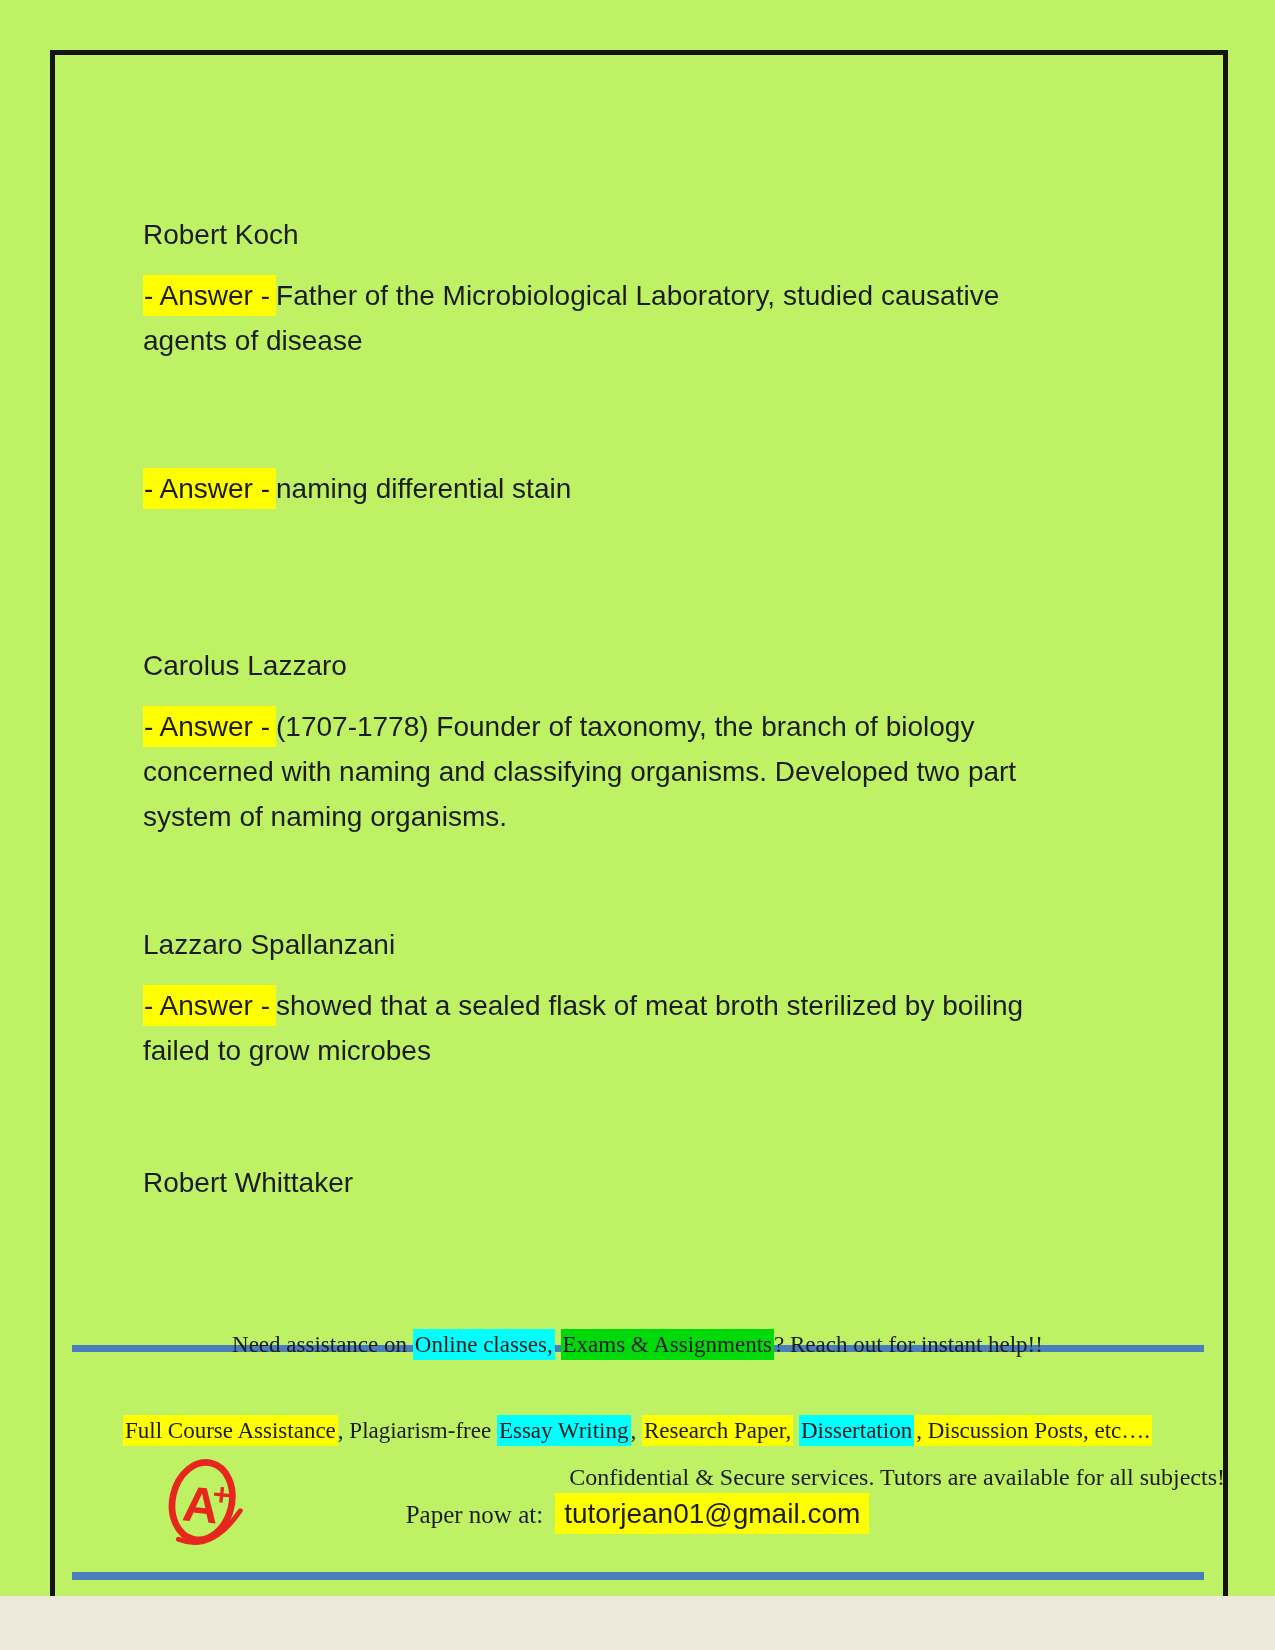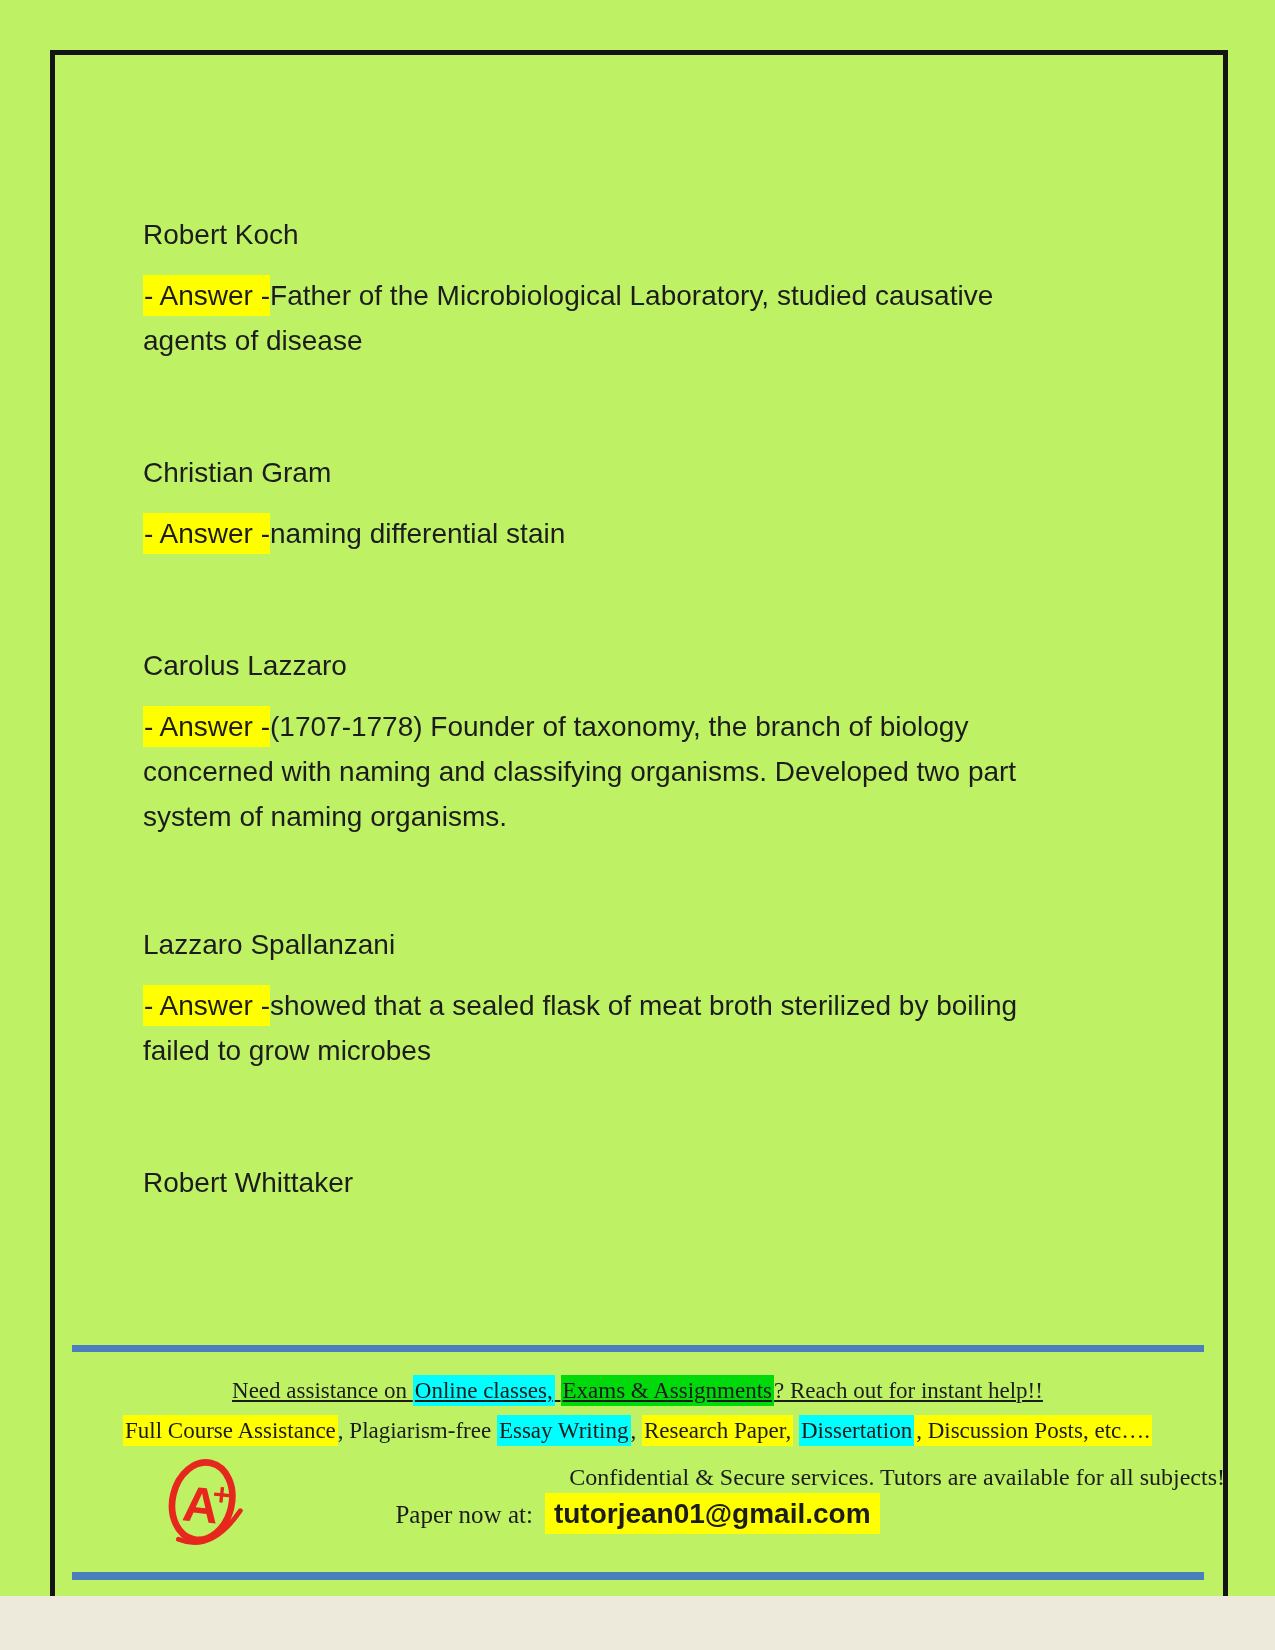--- a/index.html
+++ b/index.html
@@ -11,59 +11,58 @@
   }
   .frame {
     position:absolute; left:50px; top:50px; width:1178px; height:1552px;
     border:5px solid #141414; box-sizing:border-box;
   }
   .qa { position:absolute; left:143px; width:1062px; }
   .term { font-size:28px; line-height:45px; }
   .answer {
     margin:16px 0 0 0; font-size:28px; line-height:45px; white-space:pre-wrap;
   }
-  .answer-label { padding:5px 0 5px 1px; }
+  .answer-label { padding:5px 6px 5px 1px; }
   .divider { position:absolute; left:72px; width:1132px; }
   .divider-top { top:1345px; height:7px; }
   .divider-bottom { top:1572px; height:8px; }
   .promo {
     position:absolute; left:50px; width:1175px; margin:0; text-align:center;
     font-family:"Liberation Serif", serif; font-size:23px; white-space:nowrap;
   }
-  .promo-1 { top:1378px;text-decoration:underline; }
+  .promo-1 { top:1332px; }
   .promo-2 { top:1402px;margin-top:16px; }
   .promo .hl { padding:3px 2px; }
   .confidential {
     position:absolute; left:50px; top:1464px; width:1175px; margin:0;
     text-align:right; font-family:"Liberation Serif", serif; font-size:24px;
   }
   .email-line {
     position:absolute; left:50px; top:1498px; width:1175px; margin:0;
     text-align:center; font-family:"Liberation Serif", serif; font-size:25px;
   }
   .email-address {
-    font-family:"Liberation Sans", sans-serif; font-weight:bold; font-size:28px;
+    font-family:"Liberation Sans", sans-serif; font-weight:normal; font-size:28px;
     padding:5px 9px; margin-left:12px;
   }
   .logo { position:absolute; left:164px; top:1456px; width:84px; height:96px; }
 </style>
 </head>
 <body>
 
 <div class="page">
   <div class="frame"></div>
 
   <section class="qa" style="top:212px">
     <div class="term">Robert Koch</div>
     <p class="answer"><span class="answer-label" style="background-color: rgb(255, 255, 0);">- Answer -</span><span>Father of the Microbiological Laboratory, studied causative
 agents of disease</span></p>
   </section>
 
   <section class="qa" style="top:450px">
-    <div class="term">Christian Gram</div>
     <p class="answer"><span class="answer-label" style="background-color: rgb(255, 255, 0);">- Answer -</span><span>naming differential stain</span></p>
   </section>
 
   <section class="qa" style="top:643px">
     <div class="term">Carolus Lazzaro</div>
     <p class="answer"><span class="answer-label" style="background-color: rgb(255, 255, 0);">- Answer -</span><span>(1707-1778) Founder of taxonomy, the branch of biology
 concerned with naming and classifying organisms. Developed two part
 system of naming organisms.</span></p>
   </section>
 

